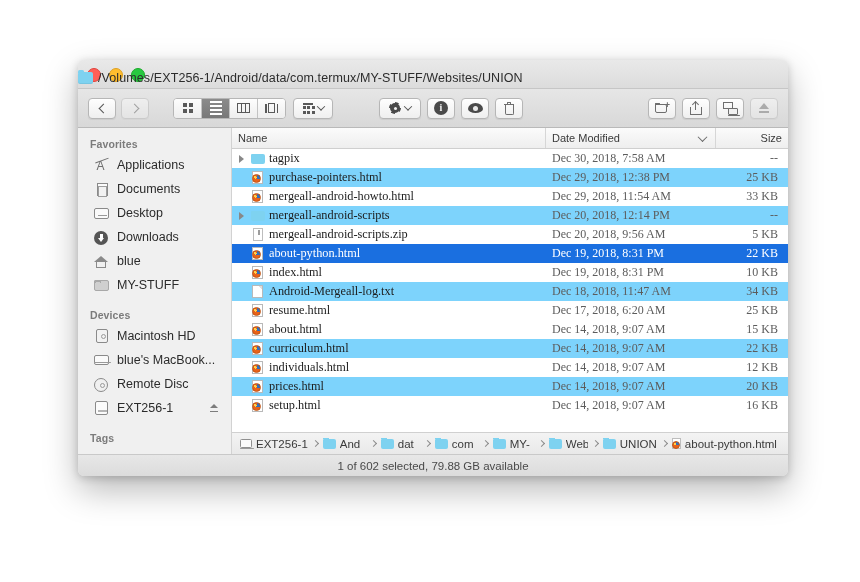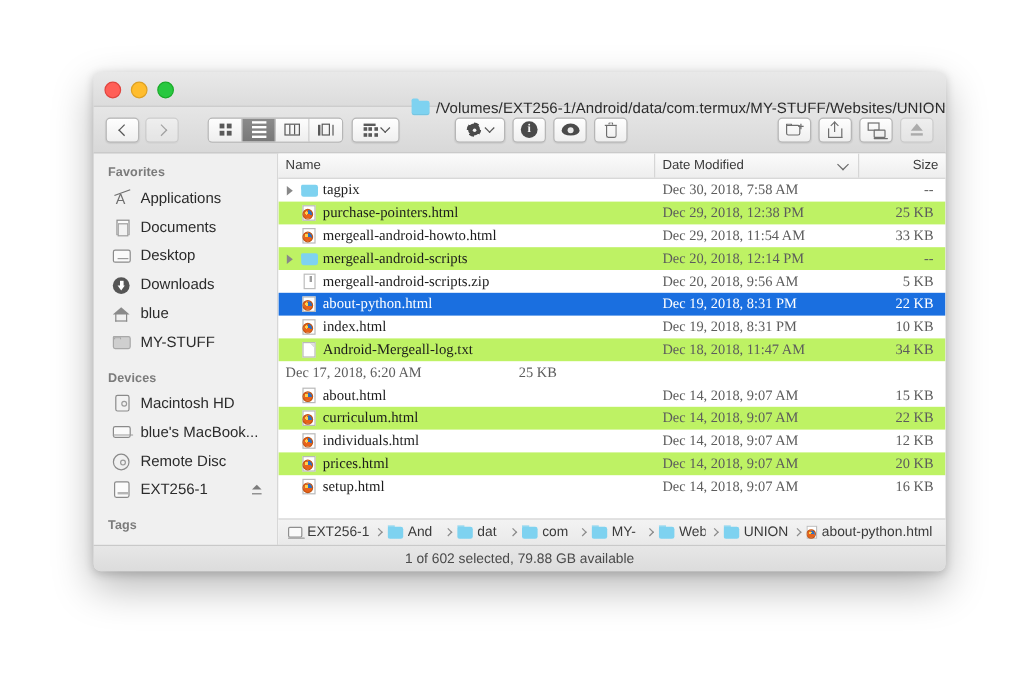--- a/index.html
+++ b/index.html
@@ -40,25 +40,25 @@
     display: flex;
     gap: 8px;
   }
   .light { width: 12px; height: 12px; border-radius: 50%; }
   .light.red    { background: #ff5f57; border: 0.5px solid #e0443e; }
   .light.yellow { background: #ffbd2e; border: 0.5px solid #dea123; }
   .light.green  { background: #28c840; border: 0.5px solid #1aab29; }
 
   .title-wrap {
     position: absolute;
-    left: 0; right: 0; top: 16px;
+    left: 0; right: 0; top: 4px;
     height: 28px;
     display: flex;
     align-items: center;
-    justify-content: flex-end;
+    justify-content: flex-start;
     gap: 5px;
     pointer-events: none;
   }
   .title-folder {
     width: 15px; height: 12px;
     background: #7ed2f0;
     border-radius: 1.5px 2px 2px 2px;
     position: relative;
     box-shadow: inset 0 -1px 0 rgba(0,0,0,0.06);
   }
@@ -641,21 +641,21 @@
   }
 
   .rows { flex: 1 1 auto; overflow: hidden; font-family: Liberation Serif, serif; }
   .row {
     height: 19px;
     display: flex;
     align-items: center;
     font-size: 12.3px;
     color: #1c1c1c;
   }
-  .row.alt { background: #bef264; }
+  .row.alt { background: #7dd3fc; }
   .row.sel { background: #1a6fe0; color: #ffffff; }
 
   .cell-name {
     flex: 1 1 auto;
     min-width: 0;
     display: flex;
     align-items: center;
     padding-left: 4px;
     gap: 5px;
     overflow: hidden;
@@ -1175,20 +1175,27 @@
             <span class="ficon">
                 <span class="fi-doc" style="position:absolute;"></span>
               </span>
             <span class="fname">Android-Mergeall-log.txt</span>
           </div>
           <div class="cell-date">Dec 18, 2018, 11:47 AM</div>
           <div class="cell-size">34 KB</div>
         </div>
 
         <div class="row">
+          <div class="cell-name">
+            <span class="disclose"></span>
+            <span class="ficon">
+                <span class="fi-html" style="position:absolute;"></span>
+              </span>
+            <span class="fname">resume.html</span>
+          </div>
           <div class="cell-date">Dec 17, 2018, 6:20 AM</div>
           <div class="cell-size">25 KB</div>
         </div>
 
 
         <div class="row">
           <div class="cell-name">
             <span class="disclose"></span>
             <span class="ficon">
                 <span class="fi-html" style="position:absolute;"></span>

